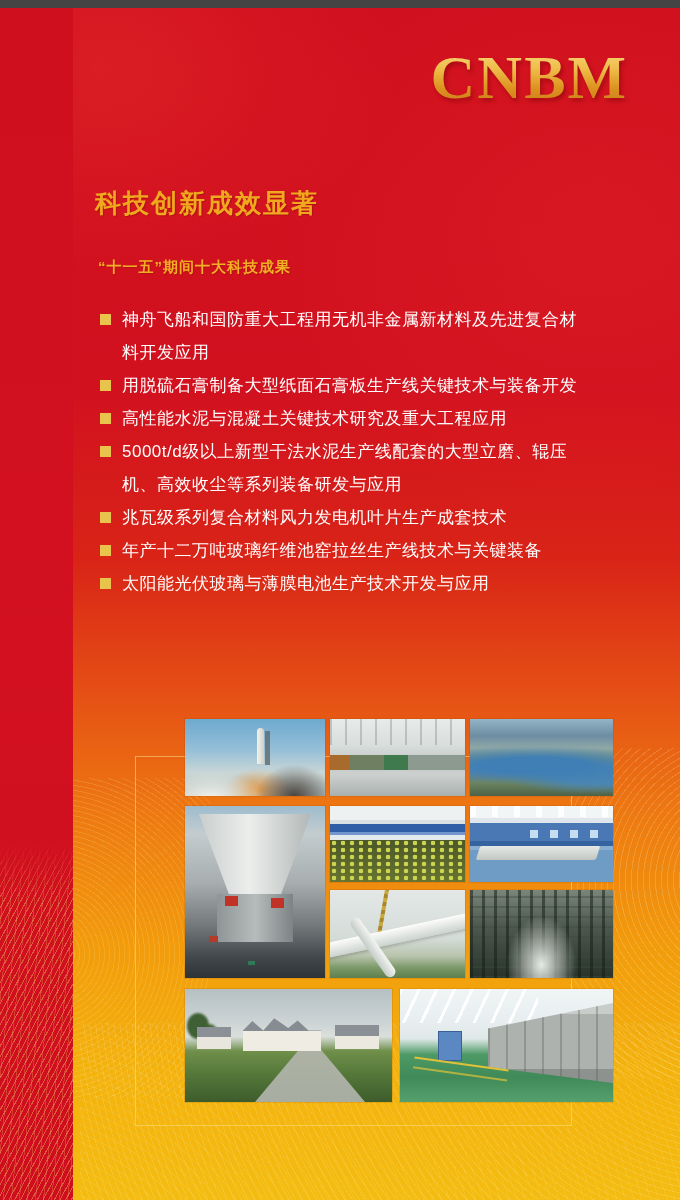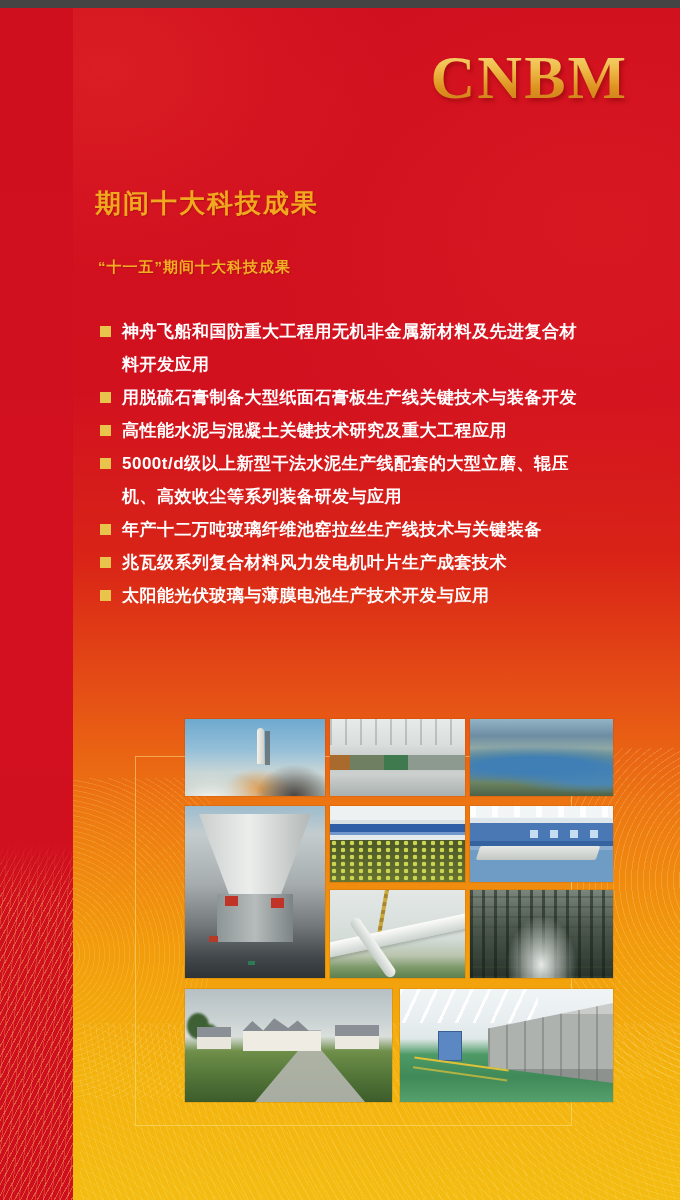--- a/index.html
+++ b/index.html
@@ -38,21 +38,21 @@
     -webkit-background-clip:text; background-clip:text; color:transparent;
     filter:drop-shadow(2px 3px 2px rgba(110,0,0,.45));}
   
   .title{ position:absolute; left:95px; top:178px; z-index:4;
     font-size:26px; font-weight:bold; letter-spacing:2px; color:#f0a81f;
     text-shadow:1px 1px 1px rgba(120,10,0,.35);}
   .subtitle{ position:absolute; left:98px; top:250px; z-index:4;
     font-size:15px; font-weight:bold; letter-spacing:1px; color:#f2ae24;
     text-shadow:1px 1px 1px rgba(120,10,0,.3);}
   
-  .ach-list{ position:absolute; left:100px; top:307px; width:489px; z-index:4; list-style:none;font-weight:bold;}
+  .ach-list{ position:absolute; left:100px; top:295px; width:489px; z-index:4; list-style:none;}
   .ach-list li{ position:relative; padding-left:22px; font-size:17px; line-height:33px;
     color:#ffffff; letter-spacing:.5px;}
   .bullet{ position:absolute; left:0; top:11px; width:11px; height:11px; background:#e9c44d; display:block;}
   
   .frame-line{ position:absolute; left:135px; top:748px; width:437px; height:370px; z-index:2;
     border:1px solid rgba(252,222,132,.55);}
   
   .collage{ position:absolute; left:185px; top:711px; width:428px; height:383px; z-index:3;}
   .photo{ position:absolute; overflow:hidden; box-shadow:0 0 0 1px rgba(150,60,0,.15);}
   .photo i{ position:absolute; display:block; }
@@ -143,30 +143,30 @@
 
 <div class="page">
   <div class="left-strip"></div>
   <div class="strip-pattern"></div>
   <div class="mesh mesh-left"></div>
   <div class="mesh mesh-right"></div>
   <div class="mesh mesh-bottom"></div>
 
   <div class="logo">CNBM</div>
 
-  <h1 class="title">期间十大科技成果</h1>
+  <h1 class="title">科技创新成效显著</h1>
   <h2 class="subtitle">“十一五”期间十大科技成果</h2>
 
   <ul class="ach-list">
     <li><i class="bullet"></i><span>神舟飞船和国防重大工程用无机非金属新材料及先进复合材料开发应用</span></li>
     <li><i class="bullet"></i><span>用脱硫石膏制备大型纸面石膏板生产线关键技术与装备开发</span></li>
     <li><i class="bullet"></i><span>高性能水泥与混凝土关键技术研究及重大工程应用</span></li>
     <li><i class="bullet"></i><span>5000t/d级以上新型干法水泥生产线配套的大型立磨、辊压机、高效收尘等系列装备研发与应用</span></li>
+    <li><i class="bullet"></i><span>兆瓦级系列复合材料风力发电机叶片生产成套技术</span></li>
     <li><i class="bullet"></i><span>年产十二万吨玻璃纤维池窑拉丝生产线技术与关键装备</span></li>
-    <li><i class="bullet"></i><span>兆瓦级系列复合材料风力发电机叶片生产成套技术</span></li>
     <li><i class="bullet"></i><span>太阳能光伏玻璃与薄膜电池生产技术开发与应用</span></li>
   </ul>
 
   <div class="frame-line"></div>
 
   <div class="collage">
     <div class="photo p-rocket">
         <i class="tower"></i>
         <i class="rocket"></i>
       </div>

